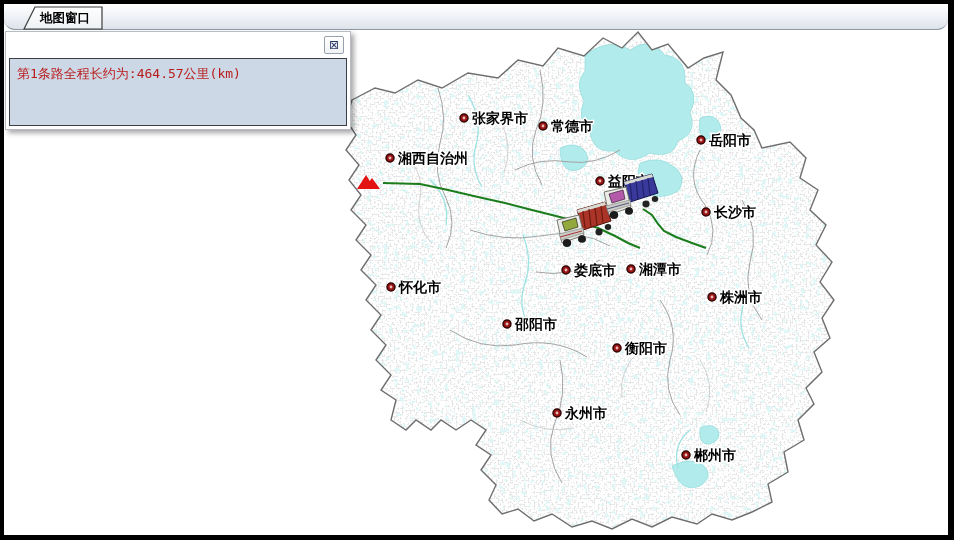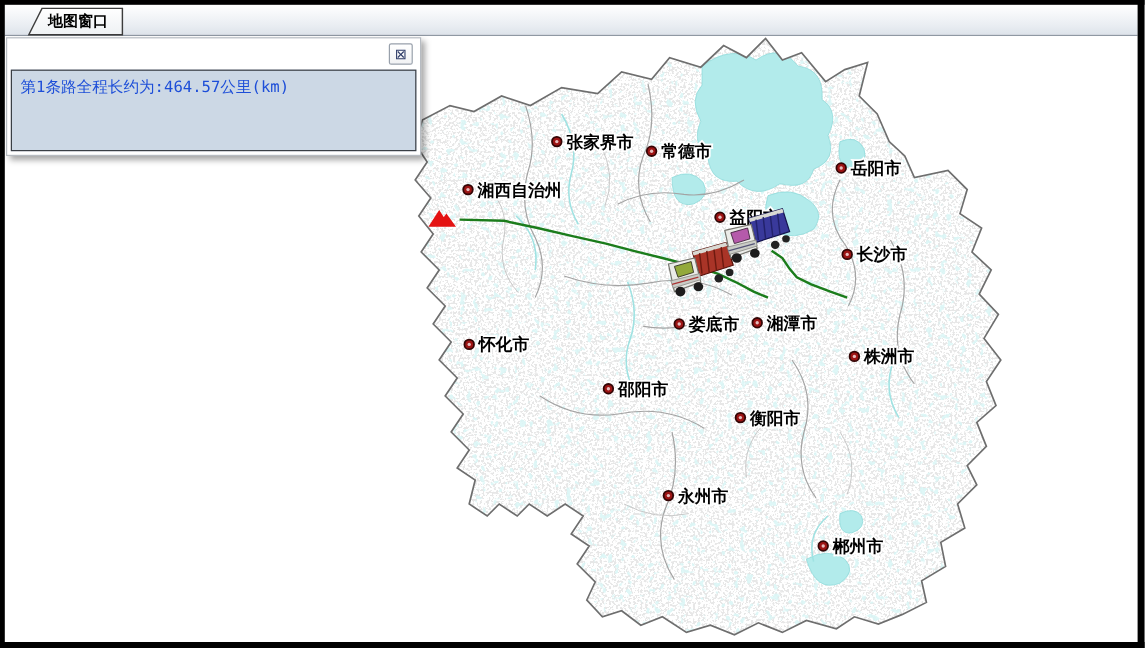--- a/index.html
+++ b/index.html
@@ -12,20 +12,21 @@
   .edge.top{left:0;top:0;width:954px;height:4px;}
   .edge.left{left:0;top:0;width:4px;height:540px;}
   .edge.right{right:0;top:0;width:6px;height:540px;}
   .edge.bottom{left:0;bottom:0;width:954px;height:5px;}
 
   
   .tabstrip{
     position:absolute;left:4px;top:4px;right:6px;height:25px;z-index:40;
     background:linear-gradient(#ffffff,#e9edf2 70%,#dde3ea);
     border-bottom:1px solid #8f98a3;
+    border-radius:11px;
   }
   .tab-svg{position:absolute;left:14px;top:1px;}
   .tab-svg text{font:bold 12.5px "DejaVu Sans","Liberation Sans",sans-serif;fill:#000;}
 
   
   .popup{
     position:absolute;left:5px;top:31px;width:344px;height:97px;z-index:45;
     background:#ffffff;border:1px solid #b7bcc2;
     box-shadow:3px 3px 5px rgba(0,0,0,0.35);
   }
@@ -35,21 +36,21 @@
     font:12px "DejaVu Sans",sans-serif;color:#2c3a66;line-height:16px;text-align:center;
     padding:0;cursor:pointer;
   }
   .infobox{
     position:absolute;left:3px;right:3px;top:26px;bottom:3px;
     background:#ccd8e5;border:1px solid #3a3f45;
     padding:5px 7px;box-sizing:border-box;
   }
   .infoline{
     font:13px "DejaVu Sans Mono","Liberation Mono",monospace;
-    color:#1d4ed8;line-height:19px;white-space:nowrap;
+    color:#b91c1c;line-height:19px;white-space:nowrap;
   }
 
   
   .map-wrap{position:absolute;left:0;top:0;width:954px;height:540px;z-index:10;background:#fff;}
   svg .city-label{
     font:bold 14px "DejaVu Sans","Liberation Sans",sans-serif;
     fill:#000;stroke:#ffffff;stroke-width:3px;paint-order:stroke;
   }
 </style>
 </head>

